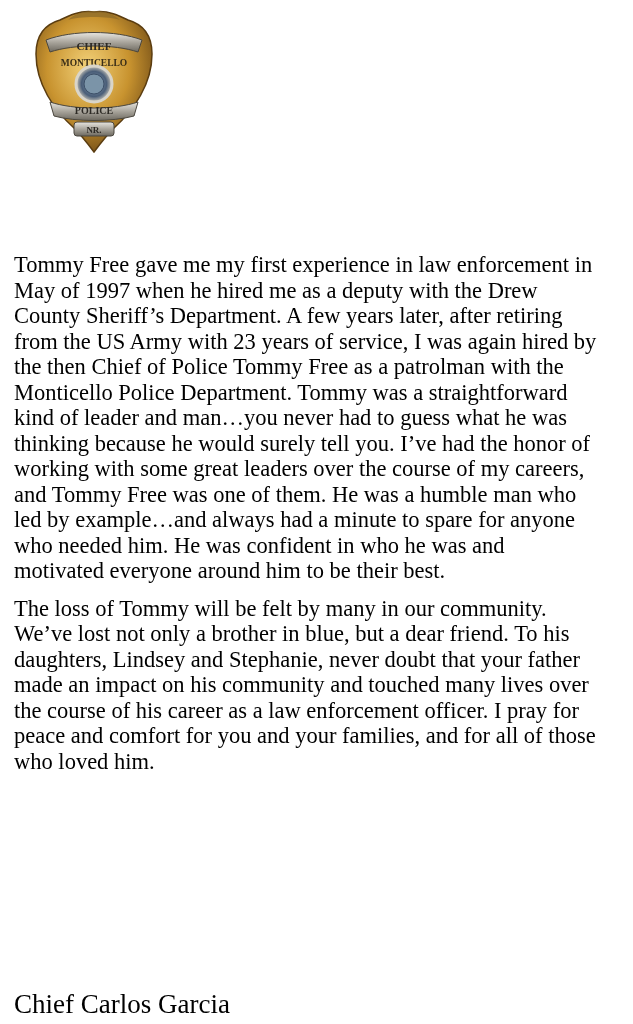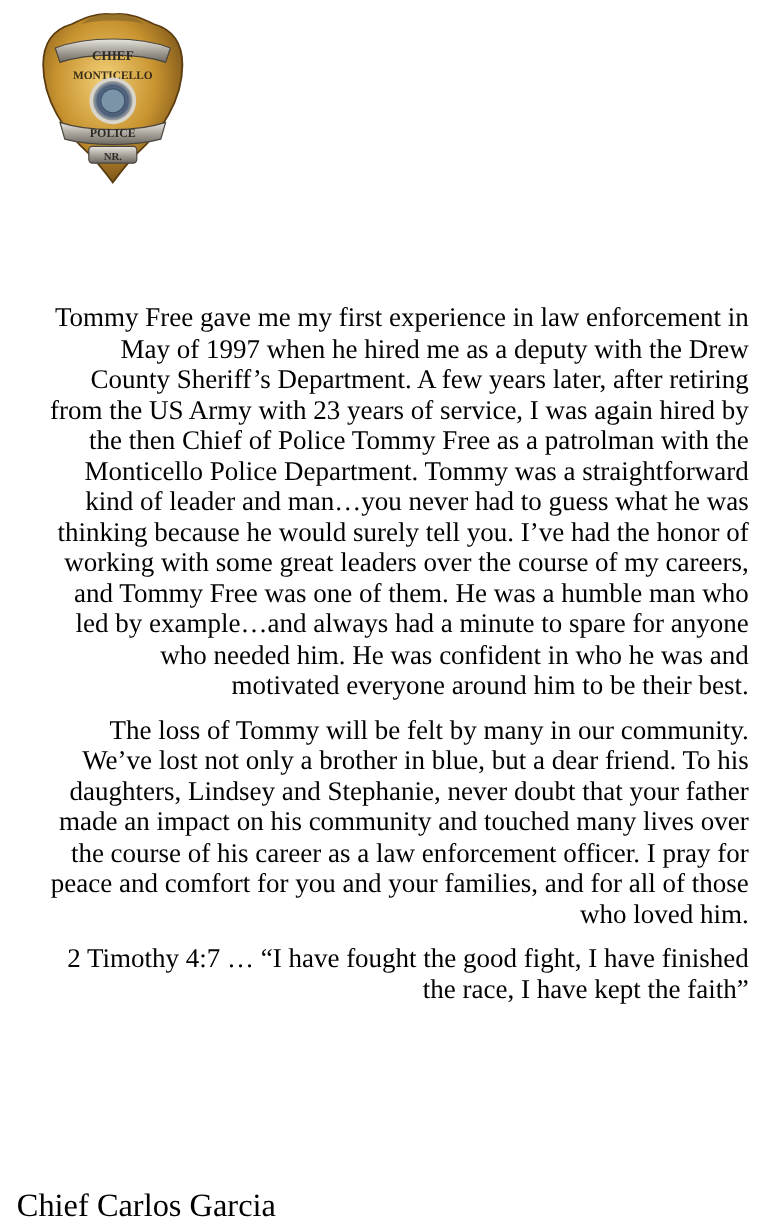--- a/index.html
+++ b/index.html
@@ -24,23 +24,22 @@
     }
     .letter {
       position: absolute;
       left: 14px;
       top: 252px;
       width: 610px;
       font-size: 22.5px;
       line-height: 25.5px;
     }
     .letter p {
-      margin: 0 0 12px 12px;
+      margin: 0 0 12px 0;
       white-space: pre-line;
-      text-align: right;
     }
     .signature {
       position: absolute;
       left: 14px;
       top: 992px;
       font-size: 27px;
       line-height: 25.5px;
     }
   </style>
 </head>
@@ -93,17 +92,15 @@
 led by example…and always had a minute to spare for anyone
 who needed him. He was confident in who he was and
 motivated everyone around him to be their best.</p>
   <p>The loss of Tommy will be felt by many in our community.
 We’ve lost not only a brother in blue, but a dear friend. To his
 daughters, Lindsey and Stephanie, never doubt that your father
 made an impact on his community and touched many lives over
 the course of his career as a law enforcement officer. I pray for
 peace and comfort for you and your families, and for all of those
 who loved him.</p>
-  <p>2 Timothy 4:7 … “I have fought the good fight, I have finished
-the race, I have kept the faith”</p>
 </div>
 
 <div class="signature">Chief Carlos Garcia</div>
 
 </body></html>

